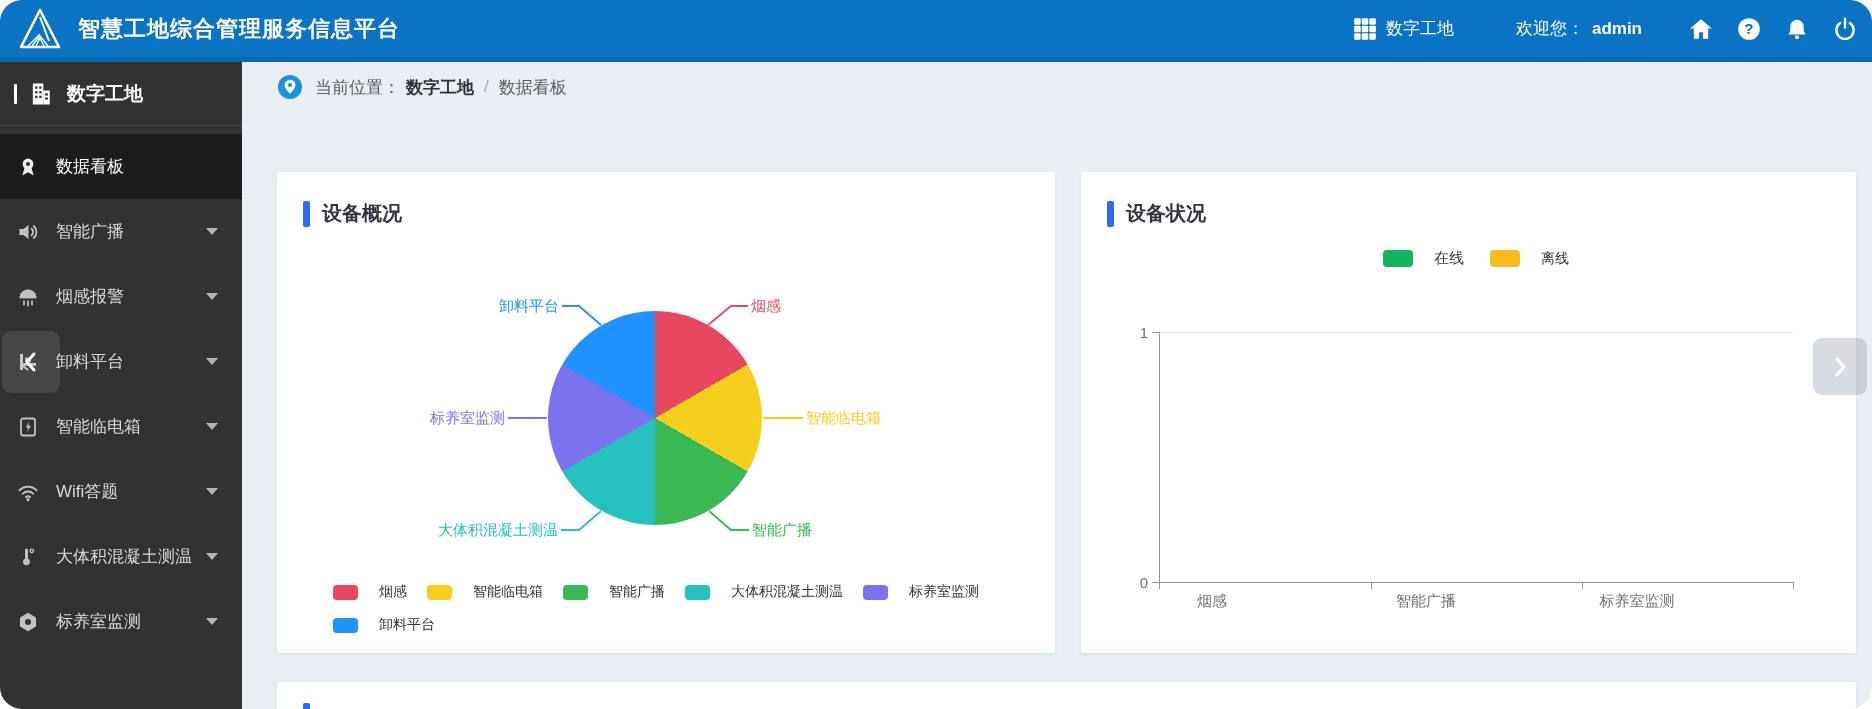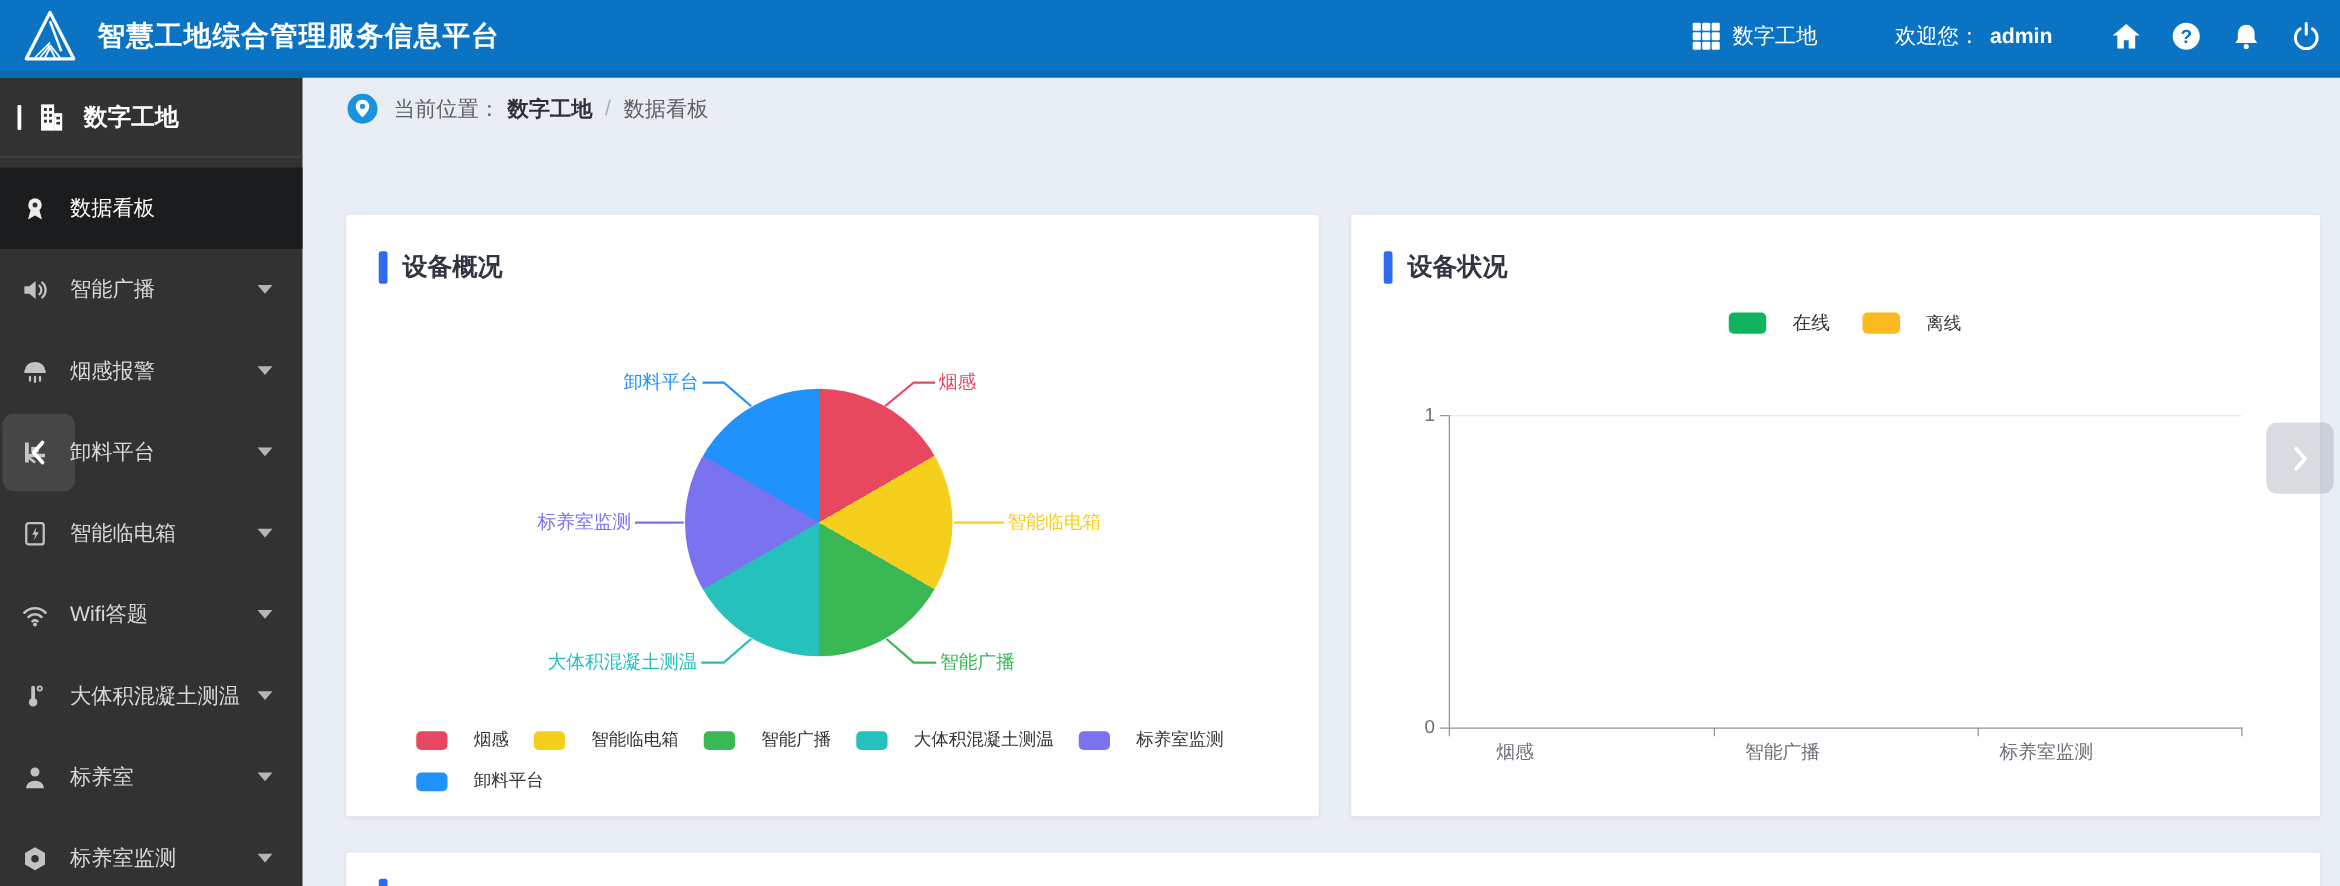--- a/index.html
+++ b/index.html
@@ -1,17 +1,17 @@
 <!DOCTYPE html>
 <html><head>
 <meta charset="utf-8">
 <style>
   html,body{margin:0;padding:0;}
   body{font-family:"Liberation Sans","DejaVu Sans",sans-serif;}
-  #screen{position:relative;width:1872px;height:709px;background:#e9edf4;overflow:hidden;}
+  #screen{position:relative;width:1872px;height:709px;background:#e9edf4;overflow:hidden;border-radius:22px;}
   .abs{position:absolute;}
 
   
   #topbar{left:0;top:0;width:1872px;height:57px;background:#0a73c4;border-bottom:5px solid #0868b0;display:flex;align-items:center;color:#fff;}
   #logo{margin-left:18px;width:44px;height:44px;flex:0 0 auto;}
   #app-title{margin-left:16px;font-size:22px;font-weight:bold;letter-spacing:1px;}
   #topbar-right{position:absolute;right:0;top:0;height:57px;display:flex;align-items:center;gap:0;}
   .tb-icon{width:26px;height:26px;display:inline-block;cursor:pointer;}
   #app-switcher{display:flex;align-items:center;gap:8px;cursor:pointer;margin-right:62px;}
   #app-switcher .label{font-size:17px;}
@@ -220,28 +220,20 @@
           <svg class="micon" viewBox="0 0 24 24" style="color: rgb(207, 207, 207);">
             <line x1="10.5" y1="5" x2="10.5" y2="14" stroke="currentColor" stroke-width="3" stroke-linecap="round"></line>
             <circle cx="10.5" cy="16.8" r="3.4" fill="currentColor"></circle>
             <circle cx="15.8" cy="5.8" r="1.7" fill="none" stroke="currentColor" stroke-width="1.4"></circle>
           </svg>
           <span class="mlabel">大体积混凝土测温</span>
           <span class="caret"></span>
         </div>
         <div class="menu-item">
           <svg class="micon" viewBox="0 0 24 24" style="color: rgb(207, 207, 207);">
-            <circle cx="12" cy="7.6" r="3.6" fill="currentColor"></circle>
-            <path d="M4.8 20.5 a7.2 6 0 0 1 14.4 0 Z" fill="currentColor"></path>
-          </svg>
-          <span class="mlabel">标养室</span>
-          <span class="caret"></span>
-        </div>
-        <div class="menu-item">
-          <svg class="micon" viewBox="0 0 24 24" style="color: rgb(207, 207, 207);">
             <path fill-rule="evenodd" d="M12 2.8 L20 7.4 V16.6 L12 21.2 L4 16.6 V7.4 Z M12 15 a3 3 0 1 0 0 -6 a3 3 0 0 0 0 6 Z" fill="currentColor"></path>
           </svg>
           <span class="mlabel">标养室监测</span>
           <span class="caret"></span>
         </div>
       </div>
   </div>
 
   <div class="abs" id="collapse-btn">
     <svg width="20" height="24" viewBox="0 0 20 24" fill="none" stroke="#fff" stroke-width="3" stroke-linecap="round" stroke-linejoin="round">

